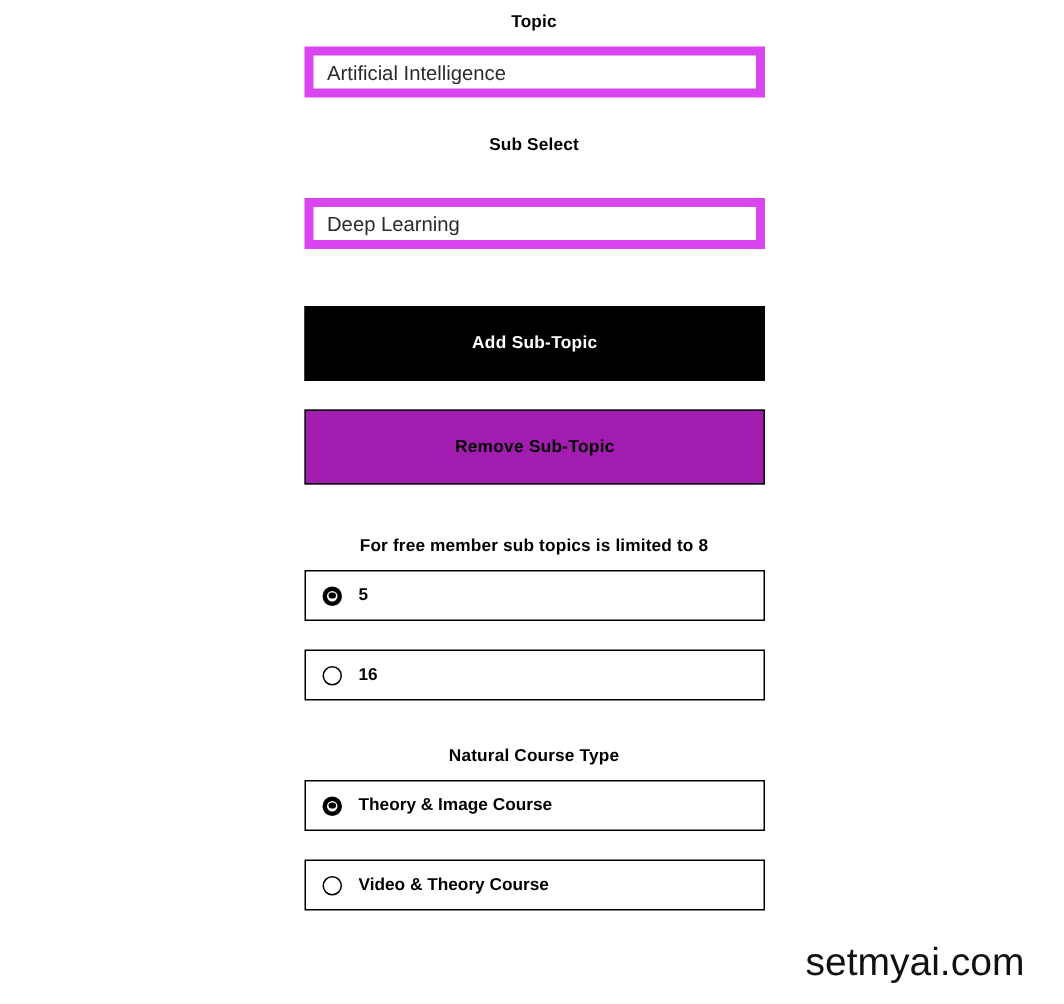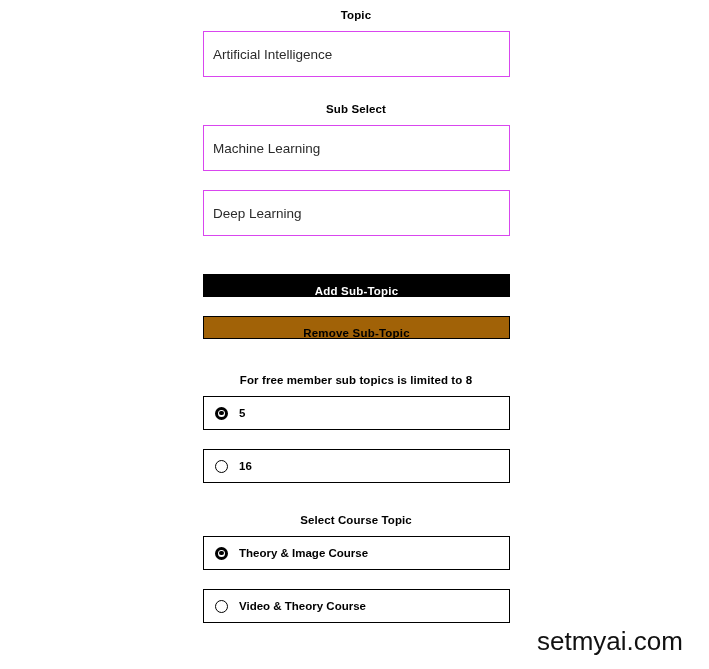--- a/index.html
+++ b/index.html
@@ -30,54 +30,54 @@
     line-height: 13px;
     margin-left: -1px;
     letter-spacing: 0.1px;
     text-align: center;
   }
 
   .text-input {
     box-sizing: border-box;
     display: block;
     width: 307px;
-    height: 46px;
-    border: 1px solid #d946ef;
+    height: 34px;
+    border: 6px solid #d946ef;
     background: #ffffff;
     padding: 0 0 0 9px;
     font-family: "Liberation Sans", sans-serif;
     font-size: 13.5px;
     color: #2b2b2b;
     line-height: 32px;
     outline: none;
     border-radius: 0;
   }
 
   .btn {
     box-sizing: border-box;
     display: block;
     width: 307px;
-    height: 23px;
+    height: 50px;
     border: 1px solid #000000;
     font-family: "Liberation Sans", sans-serif;
     font-size: 11.5px;
     font-weight: bold;
     line-height: 32px;
     cursor: pointer;
     padding: 0;
     border-radius: 0;
     letter-spacing: 0.2px;
   }
   .btn-dark {
     background: #000000;
     color: #ffffff;
     border-color: #000000;
   }
   .btn-light {
-    background: #a16207;
+    background: #a21caf;
     color: #000000;
   }
 
   .radio-row {
     box-sizing: border-box;
     display: flex;
     align-items: center;
     width: 307px;
     height: 34px;
     border: 1px solid #000000;
@@ -144,21 +144,20 @@
 
   <div class="field-label">Topic</div>
   <div class="gap-sm"></div>
   <input class="text-input" type="text" value="Artificial Intelligence" style="">
 
   <div class="gap-lg"></div>
 
   <div class="field-label">Sub Select</div>
   <div class="gap-sm"></div>
 
-  <input class="text-input" type="text" value="Machine Learning" style="">
   <div class="gap-md"></div>
   <input class="text-input" type="text" value="Deep Learning" style="">
   <div class="gap-md"></div>
 
   <div class="gap-md"></div>
   <button class="btn btn-dark">Add Sub-Topic</button>
 
   <div class="gap-md"></div>
   <button class="btn btn-light">Remove Sub-Topic</button>
 
@@ -174,21 +173,21 @@
 
   <div class="gap-md"></div>
 
   <div class="radio-row">
     <span class="radio-mark"></span>
     <span class="radio-label">16</span>
   </div>
 
   <div class="gap-xl"></div>
 
-  <div class="field-label">Select Course Topic</div>
+  <div class="field-label">Natural Course Type</div>
   <div class="gap-sm"></div>
 
   <div class="radio-row">
     <span class="radio-mark checked"></span>
     <span class="radio-label">Theory &amp; Image Course</span>
   </div>
 
   <div class="gap-md"></div>
 
   <div class="radio-row">

